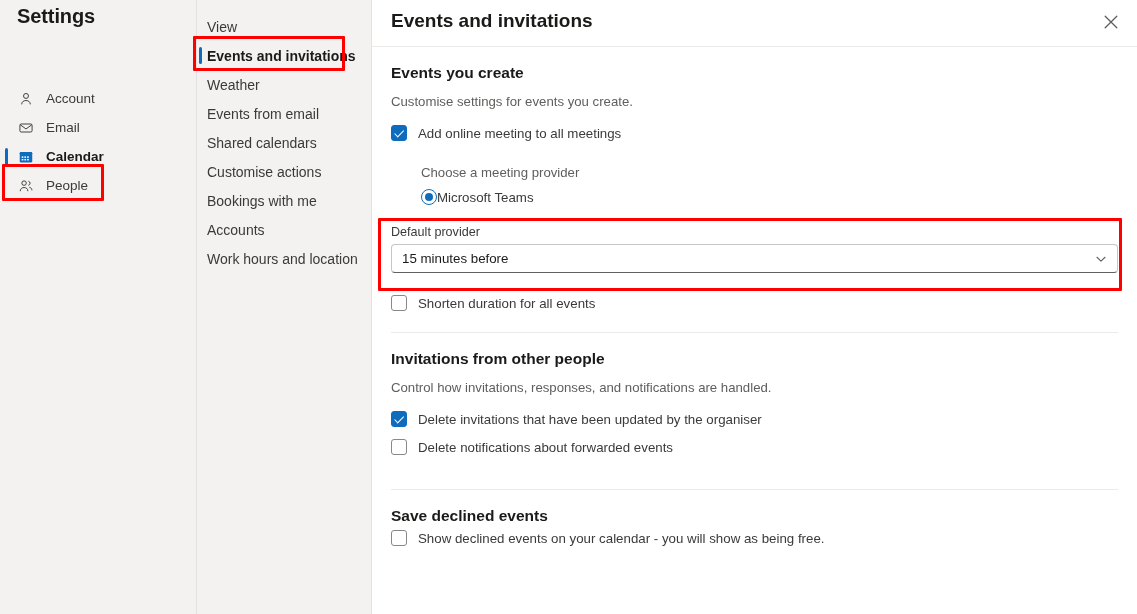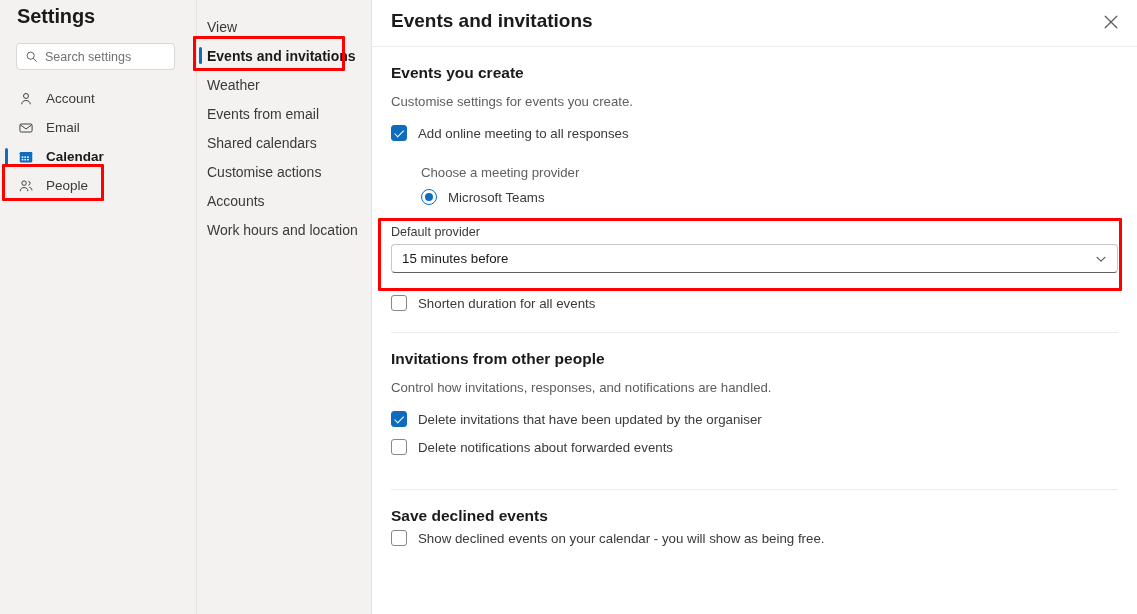--- a/index.html
+++ b/index.html
@@ -208,21 +208,20 @@
 
   .sub-label {
     margin-top: 24px;
     margin-left: 30px;
     font-size: 13.2px;
     color: #605e5c;
   }
   .radio-row {
     display: flex;
     align-items: center;
-    gap: 11px;
     margin-top: 9px;
     margin-left: 30px;
     cursor: pointer;
   }
   .radio {
     width: 16px;
     height: 16px;
     border-radius: 50%;
     border: 1.5px solid #0f6cbd;
     background: #ffffff;
@@ -286,29 +285,20 @@
   #redbox-reminder { left: 378px; top: 218px; width: 744px; height: 73px; }
 </style>
 </head>
 <body>
 
 <div id="app">
 
   <div class="sidebar">
     <div class="settings-title">Settings</div>
 
-    <div class="search-box">
-      <span>
-        <svg width="13" height="13" viewBox="0 0 16 16" fill="none">
-          <circle cx="7" cy="7" r="4.4" stroke="#605e5c" stroke-width="1.2"></circle>
-          <line x1="10.3" y1="10.3" x2="14" y2="14" stroke="#605e5c" stroke-width="1.2" stroke-linecap="round"></line>
-        </svg>
-      </span>
-      <input class="search-input" type="text" placeholder="Search settings" style="">
-    </div>
 
     <div class="nav-main">
 
       <div class="nav-main-item">
         <span class="ico">
           <svg width="16" height="16" viewBox="0 0 20 20" fill="none">
             <circle cx="10" cy="6.2" r="3.1" stroke="#3b3a39" stroke-width="1.2"></circle>
             <path d="M4.6 16.2c0-2.6 2.4-4.3 5.4-4.3s5.4 1.7 5.4 4.3" stroke="#3b3a39" stroke-width="1.2" stroke-linecap="round"></path>
           </svg>
         </span>
@@ -371,20 +361,23 @@
       <div class="subnav-item">
         <span>Events from email</span>
       </div>
       <div class="subnav-item">
         <span>Shared calendars</span>
       </div>
       <div class="subnav-item">
         <span>Customise actions</span>
       </div>
       <div class="subnav-item">
+        <span>Bookings with me</span>
+      </div>
+      <div class="subnav-item">
         <span>Accounts</span>
       </div>
       <div class="subnav-item">
         <span>Work hours and location</span>
       </div>
     </div>
   </div>
 
   <div class="main">
 
@@ -400,21 +393,21 @@
       </button>
     </div>
 
     <div class="main-body">
 
       <div class="sec-title">Events you create</div>
       <div class="sec-desc">Customise settings for events you create.</div>
 
       <div class="cb-row">
         <span class="cb checked"></span>
-        <span class="cb-label">Add online meeting to all responses</span>
+        <span class="cb-label">Add online meeting to all meetings</span>
       </div>
 
       <div class="sub-label">Choose a meeting provider</div>
 
       <div class="radio-row">
         <span class="radio selected"></span>
         <span class="radio-label">Microsoft Teams</span>
       </div>
 
       <div class="field-group">

